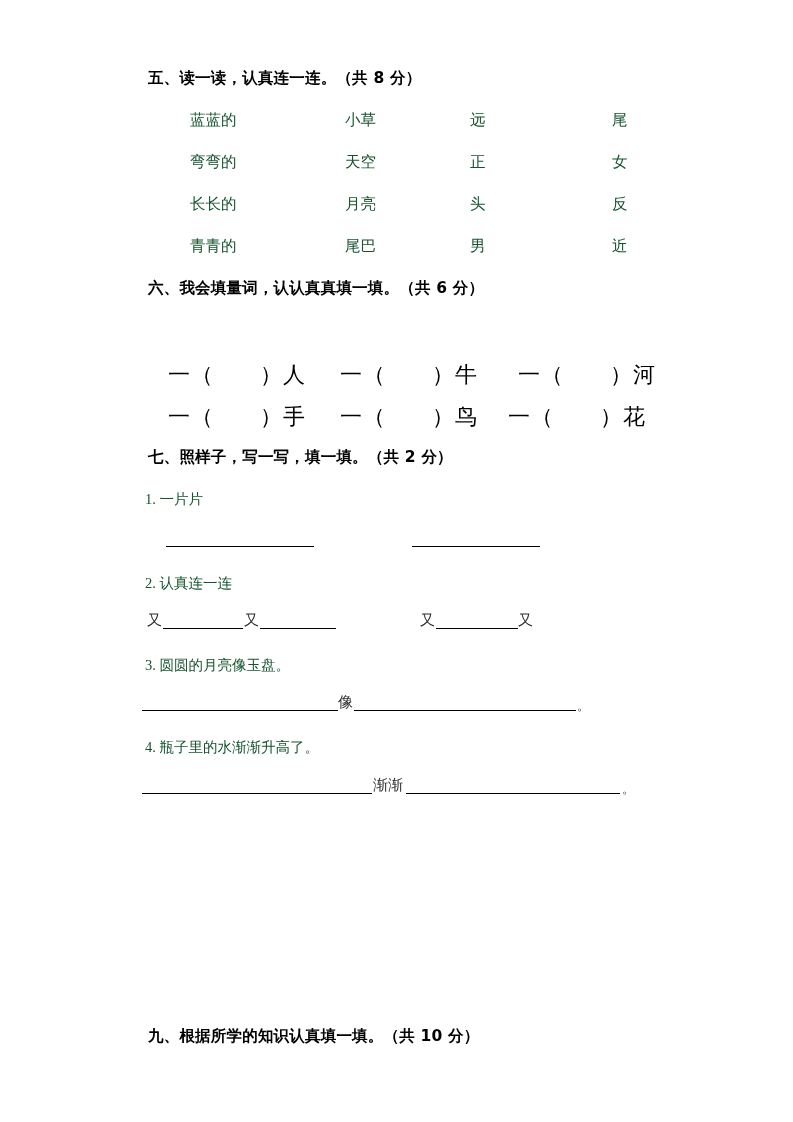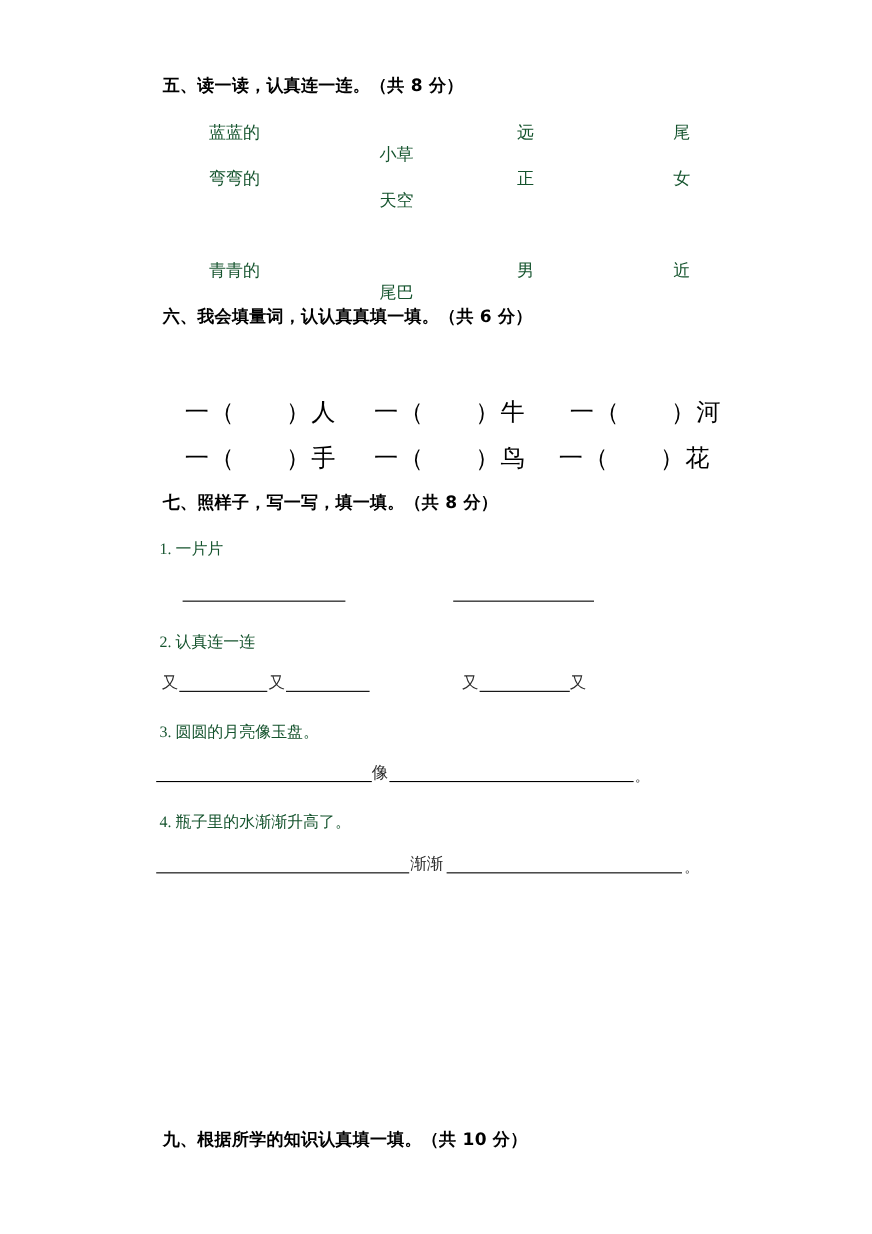--- a/index.html
+++ b/index.html
@@ -41,21 +41,21 @@
     font-size: 15px;
     color: #14532d;
   }
   .match-cell {
     position: absolute;
     white-space: nowrap;
     font-family: "Liberation Serif", "DejaVu Serif", serif;
     font-size: 15.5px;
   }
   .c1 { left: 190px; }
-  .c2 { left: 345px; margin-top: 20px; }
+  .c2 { left: 345px; }
   .c3 { left: 470px; }
   .c4 { left: 612px; }
   
   .mw-row {
     position: absolute;
     left: 0;
     width: 793px;
     height: 26px;
     font-size: 16px;
   }
@@ -111,20 +111,26 @@
     <span class="match-cell c4">尾</span>
   </div>
 
   <div class="match-row" style="top:152px;">
     <span class="match-cell c1">弯弯的</span>
     <span class="match-cell c2">天空</span>
     <span class="match-cell c3">正</span>
     <span class="match-cell c4">女</span>
   </div>
 
+  <div class="match-row" style="top:194px;">
+    <span class="match-cell c1">长长的</span>
+    <span class="match-cell c2">月亮</span>
+    <span class="match-cell c3">头</span>
+    <span class="match-cell c4">反</span>
+  </div>
 
   <div class="match-row" style="top:236px;">
     <span class="match-cell c1">青青的</span>
     <span class="match-cell c2">尾巴</span>
     <span class="match-cell c3">男</span>
     <span class="match-cell c4">近</span>
   </div>
 
   <div class="section-heading" style="top:278px;">六、我会填量词，认认真真填一填。（共 6 分）</div>
 
@@ -133,21 +139,21 @@
     <span class="mw-item" style="left:340px;">一（　　）牛</span>
     <span class="mw-item" style="left:518px;">一（　　）河</span>
   </div>
 
   <div class="mw-row" style="top:402px;">
     <span class="mw-item" style="left:168px;">一（　　）手</span>
     <span class="mw-item" style="left:340px;">一（　　）鸟</span>
     <span class="mw-item" style="left:508px;">一（　　）花</span>
   </div>
 
-  <div class="section-heading" style="top:447px;">七、照样子，写一写，填一填。（共 8 分）</div>
+  <div class="section-heading" style="top:447px;">七、照样子，写一写，填一填。（共 2 分）</div>
 
   <div class="q-label" style="top:490px;">
     <span>1.</span>
     <span>一片片</span>
   </div>
   <div class="blank-line" style="left:166px; top:546px; width:148px;"></div>
   <div class="blank-line" style="left:412px; top:546px; width:128px;"></div>
 
   <div class="q-label" style="top:574px;">
     <span>2.</span>

